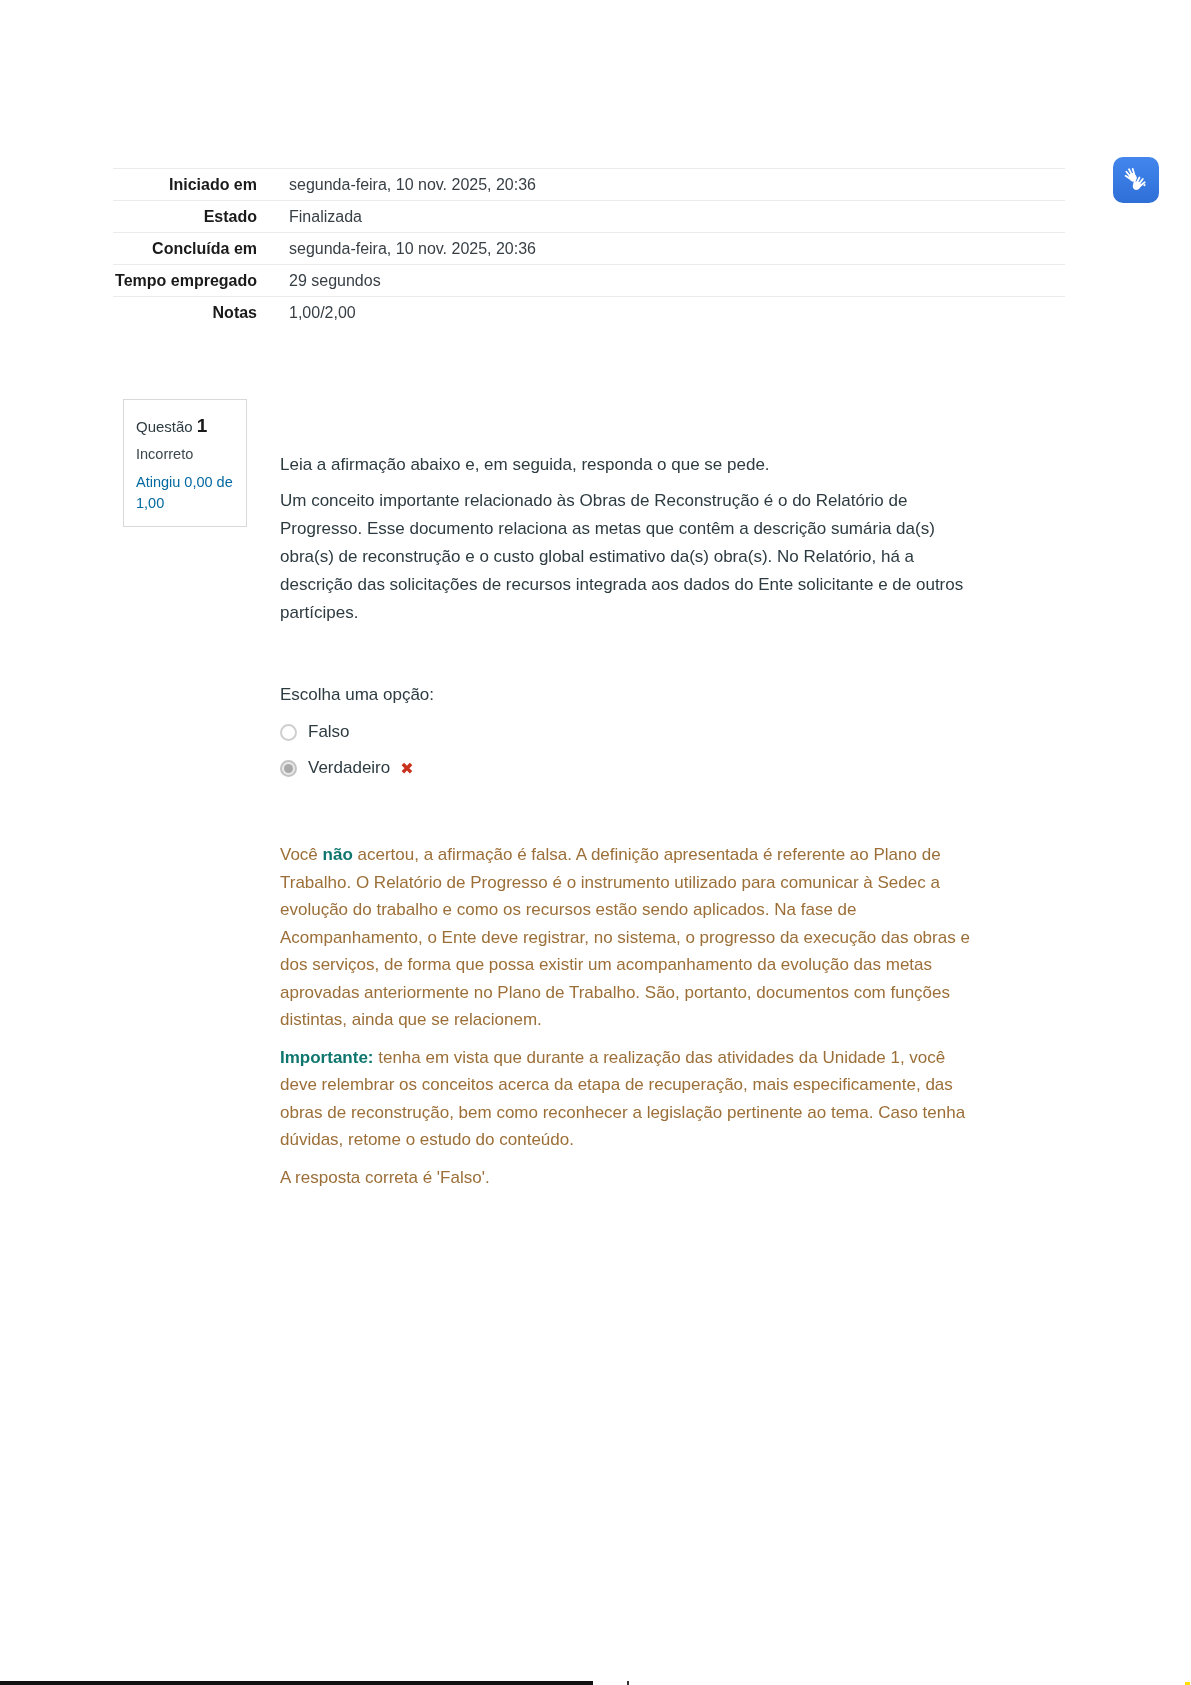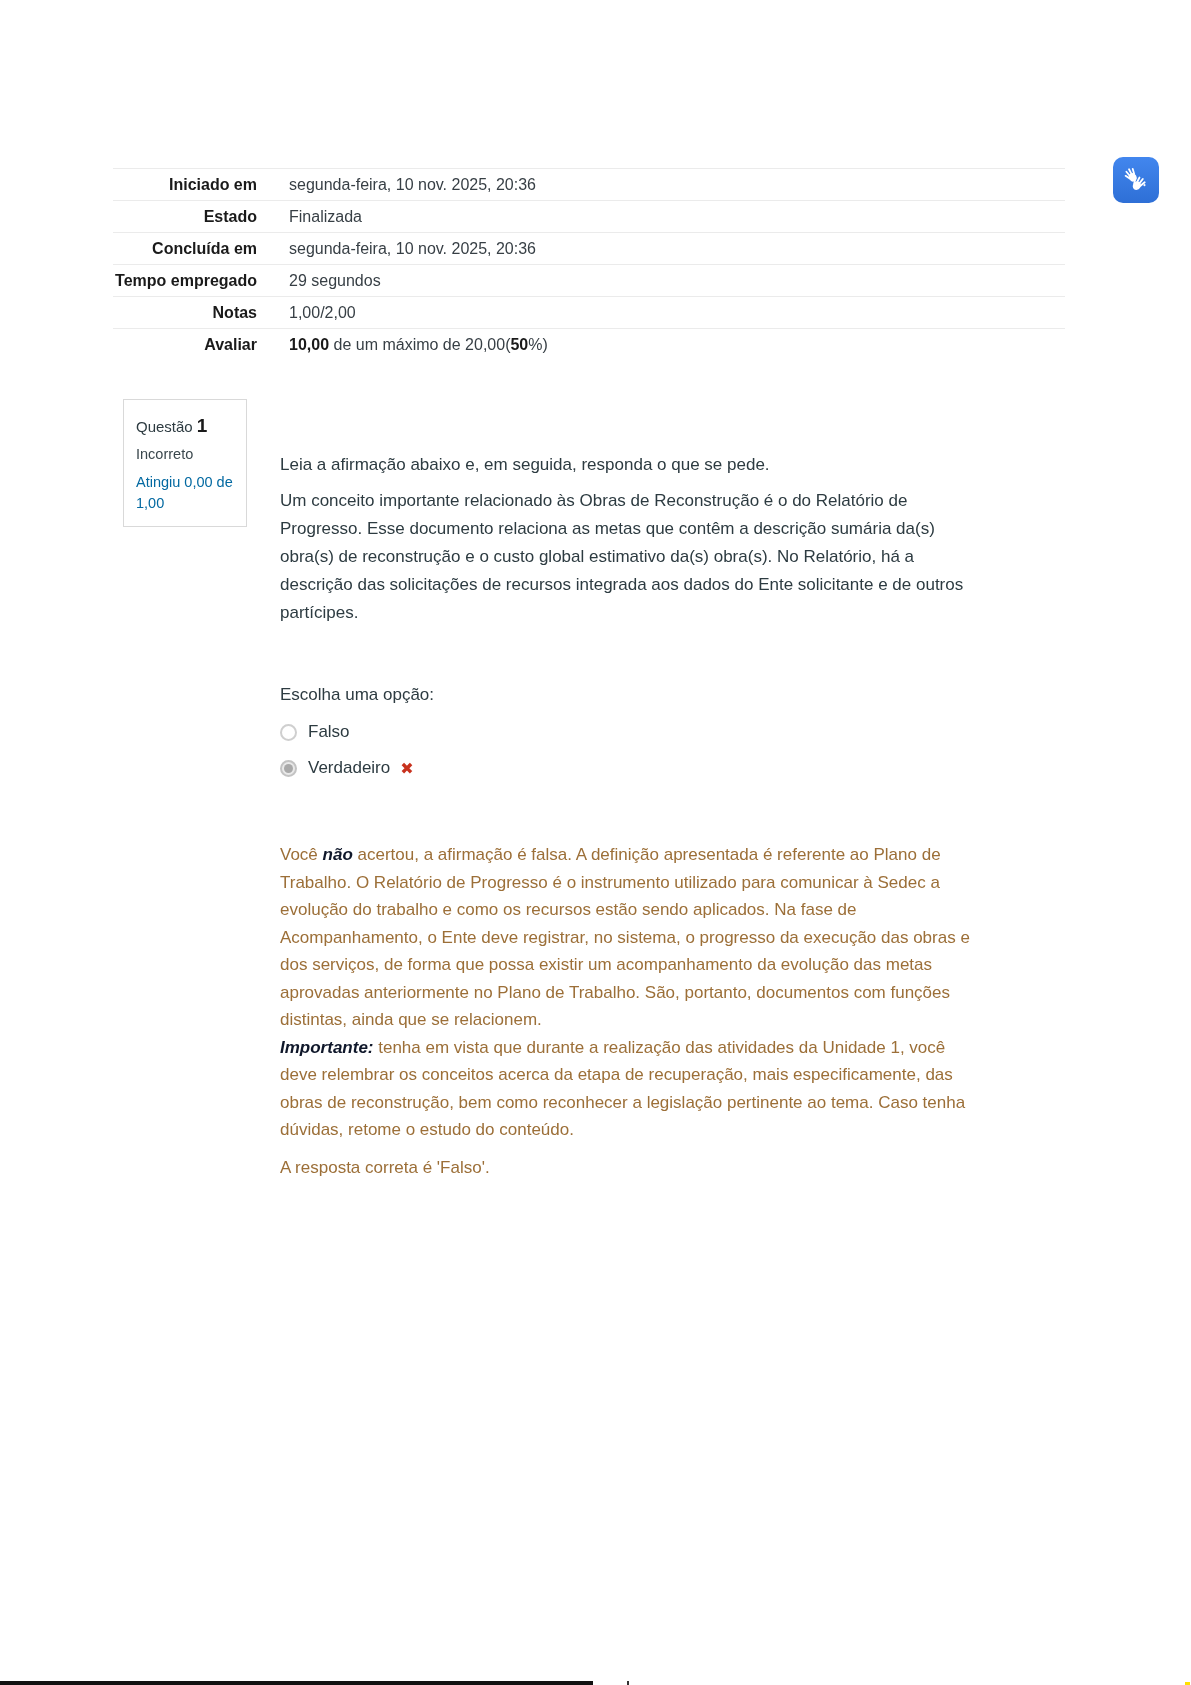--- a/index.html
+++ b/index.html
@@ -40,23 +40,23 @@
     background:#fff; display:inline-flex; align-items:center; justify-content:center;
     margin-right:11px; flex:0 0 auto; }
   .radio.selected { background:#e9e9e9; border-color:#c3c3c3; }
   .radio.selected .dot { width:9px; height:9px; border-radius:50%; background:#a9a9a9; }
   .option-label { font-size:17px; color:#2d3b41; }
   .cross { font-family:"DejaVu Sans", sans-serif; color:#c8321e; font-weight:bold;
     font-size:16px; margin-left:10px; }
 
   .feedback { color:#9c6f38; font-size:17px; line-height:27.5px; }
   .feedback .fb-p1 { margin-top:58px; }
-  .feedback .fb-p2 { }
+  .feedback .fb-p2 { margin-top:10px; }
   .feedback .fb-answer { margin-top:10px; }
-  .feedback b { color:#0f172a;font-style:italic; }
+  .feedback b { color:#0f766e; }
 
   
   .bottom-bar { position:absolute; left:0; top:1681px; width:593px; height:4px; background:#111; }
   .bottom-tick { position:absolute; left:627px; top:1681px; width:2px; height:4px; background:#333; }
   .bottom-dot { position:absolute; left:1185px; top:1682px; width:5px; height:3px; background:#ffe000; }
 </style>
 </head>
 <body>
 
 <div class="page">
@@ -74,26 +74,20 @@
       <div class="slabel">Concluída em</div>
       <div class="svalue">segunda-feira, 10 nov. 2025, 20:36</div>
     </div>
     <div class="srow">
       <div class="slabel">Tempo empregado</div>
       <div class="svalue">29 segundos</div>
     </div>
     <div class="srow">
       <div class="slabel">Notas</div>
       <div class="svalue">1,00/2,00</div>
-    </div>
-    <div class="srow">
-      <div class="slabel">Avaliar</div>
-      <div class="svalue">
-        <b>10,00</b><span> de um máximo de 20,00(</span><b>50</b><span>%)</span>
-      </div>
     </div>
   </div>
 
   <div class="vlibras">
     <span style="display:inline-flex;">
       <svg width="32" height="32" viewBox="0 0 48 48" aria-hidden="true">
         <g fill="#ffffff">
           <g transform="translate(17,16) rotate(-28)">
             <ellipse cx="0" cy="4.5" rx="5.6" ry="6.4"></ellipse>
             <rect x="-7.6" y="-7.5" width="2.7" height="10" rx="1.35" transform="rotate(-28)"></rect>

